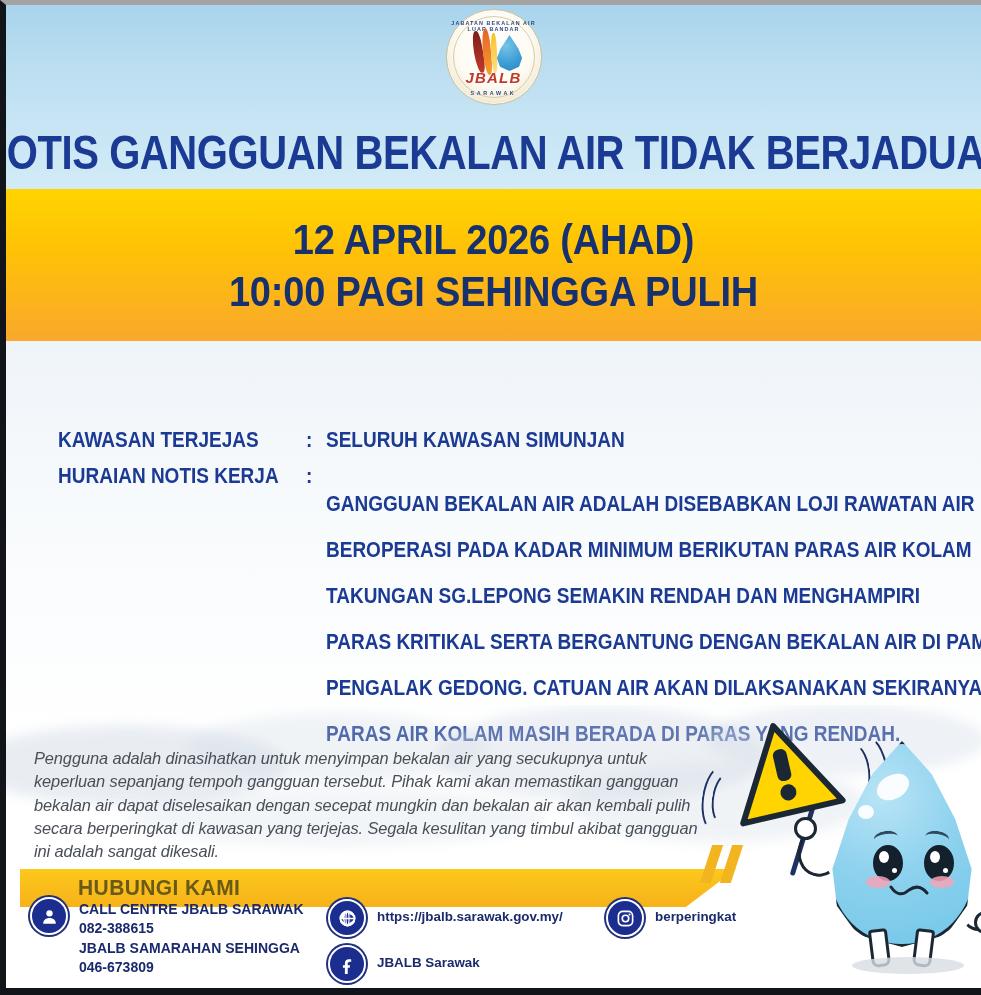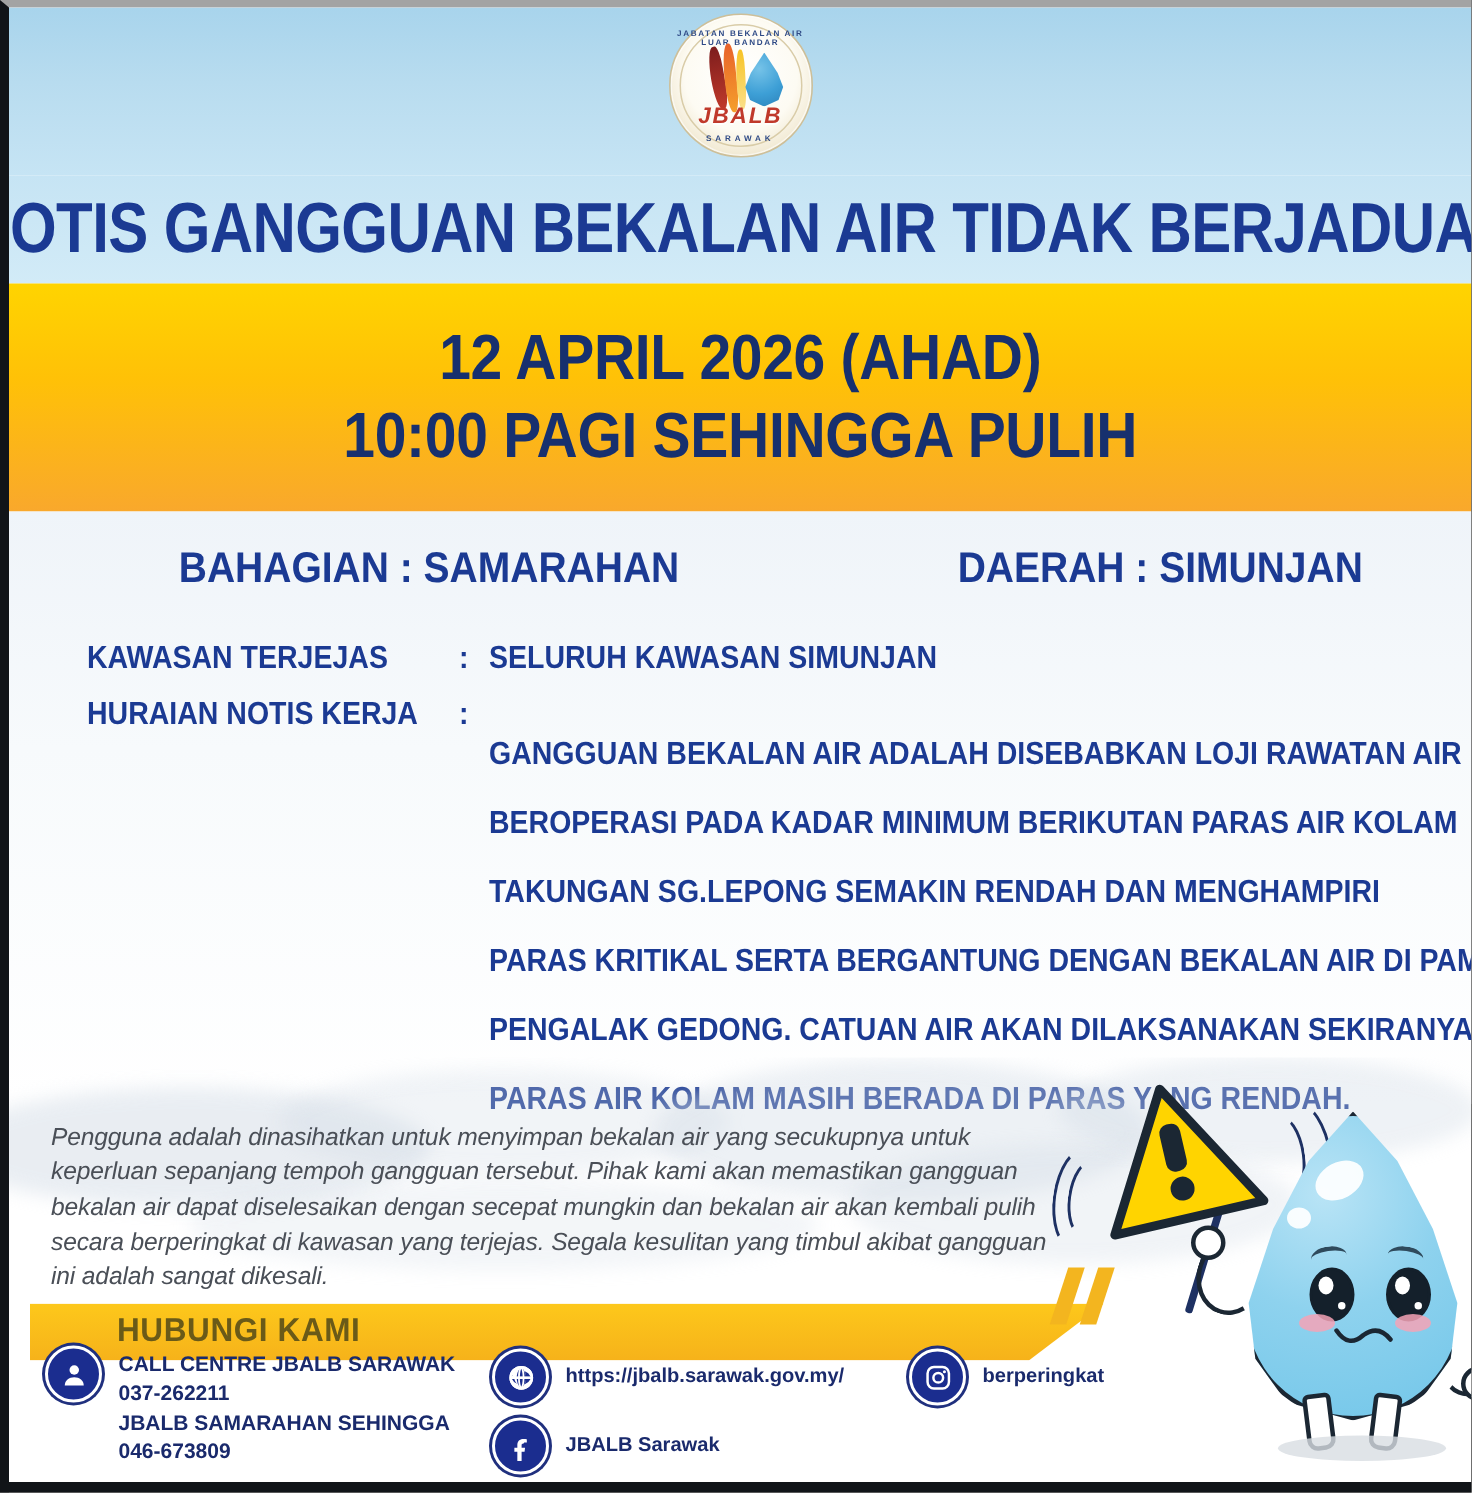--- a/index.html
+++ b/index.html
@@ -266,24 +266,20 @@
     <h1>NOTIS GANGGUAN BEKALAN AIR TIDAK BERJADUAL</h1>
   </div>
 
   <div class="date-band">
     <div class="dline">12 APRIL 2026 (AHAD)</div>
     <div class="dline">10:00 PAGI SEHINGGA PULIH</div>
   </div>
 
   <div class="body-area">
 
-    <div class="region-row">
-      <div class="bahagian">BAHAGIAN : SAMARAHAN</div>
-      <div class="daerah">DAERAH : SIMUNJAN</div>
-    </div>
 
     <div class="field field-kawasan">
       <div class="lbl">KAWASAN TERJEJAS</div>
       <div class="colon">:</div>
       <div class="val">SELURUH KAWASAN SIMUNJAN</div>
     </div>
 
     <div class="field field-huraian">
       <div class="lbl">HURAIAN NOTIS KERJA</div>
       <div class="colon">:</div>
@@ -361,21 +357,21 @@
 
     <div class="cgroup cg-call">
       <div class="cicon">
         <svg viewBox="0 0 24 24">
             <circle cx="12" cy="8" r="4"></circle>
             <path d="M4 21c0-4.4 3.6-7 8-7s8 2.6 8 7z"></path>
           </svg>
       </div>
       <div class="ctext">
         <div>CALL CENTRE JBALB SARAWAK</div>
-        <div>037-262211</div>
+        <div>082-388615</div>
         <div>JBALB SAMARAHAN SEHINGGA</div>
         <div>046-673809</div>
       </div>
     </div>
 
     <div class="cgroup cg-web">
       <div class="cicon">
         <svg viewBox="0 0 24 24">
           <path d="M12 2a10 10 0 100 20 10 10 0 000-20zm0 2c1.6 0 3.3 2.6 3.8 7H8.2C8.7 6.6 10.4 4 12 4zM6.2 11C6.6 6.8 8 4.6 9 4.2 7.1 5 5.6 6.8 4.8 9c.4.7.8 1.4 1.4 2zM4.1 11a8 8 0 01.2-1.6C4.6 10 4.3 10.6 4.1 11zm.1 2h4c.1 1.6.4 3.1.8 4.4A8 8 0 014.2 13zm4 0H4.2 8.2zm0 0c.1 1.6.4 3.1.8 4.4-1-.5-2.4-2.6-2.8-4.4h2zm3.8 7c-1.6 0-3.3-2.6-3.8-7h7.6c-.5 4.4-2.2 7-3.8 7zm3-2.6c.4-1.3.7-2.8.8-4.4h4a8 8 0 01-4.8 4.4zm.8-6.4c-.1-1.6-.4-3.1-.8-4.4A8 8 0 0119.8 11h-4z"></path>
           <circle cx="12" cy="12" r="9.2" fill="none" stroke="#fff" stroke-width="1.6"></circle>

